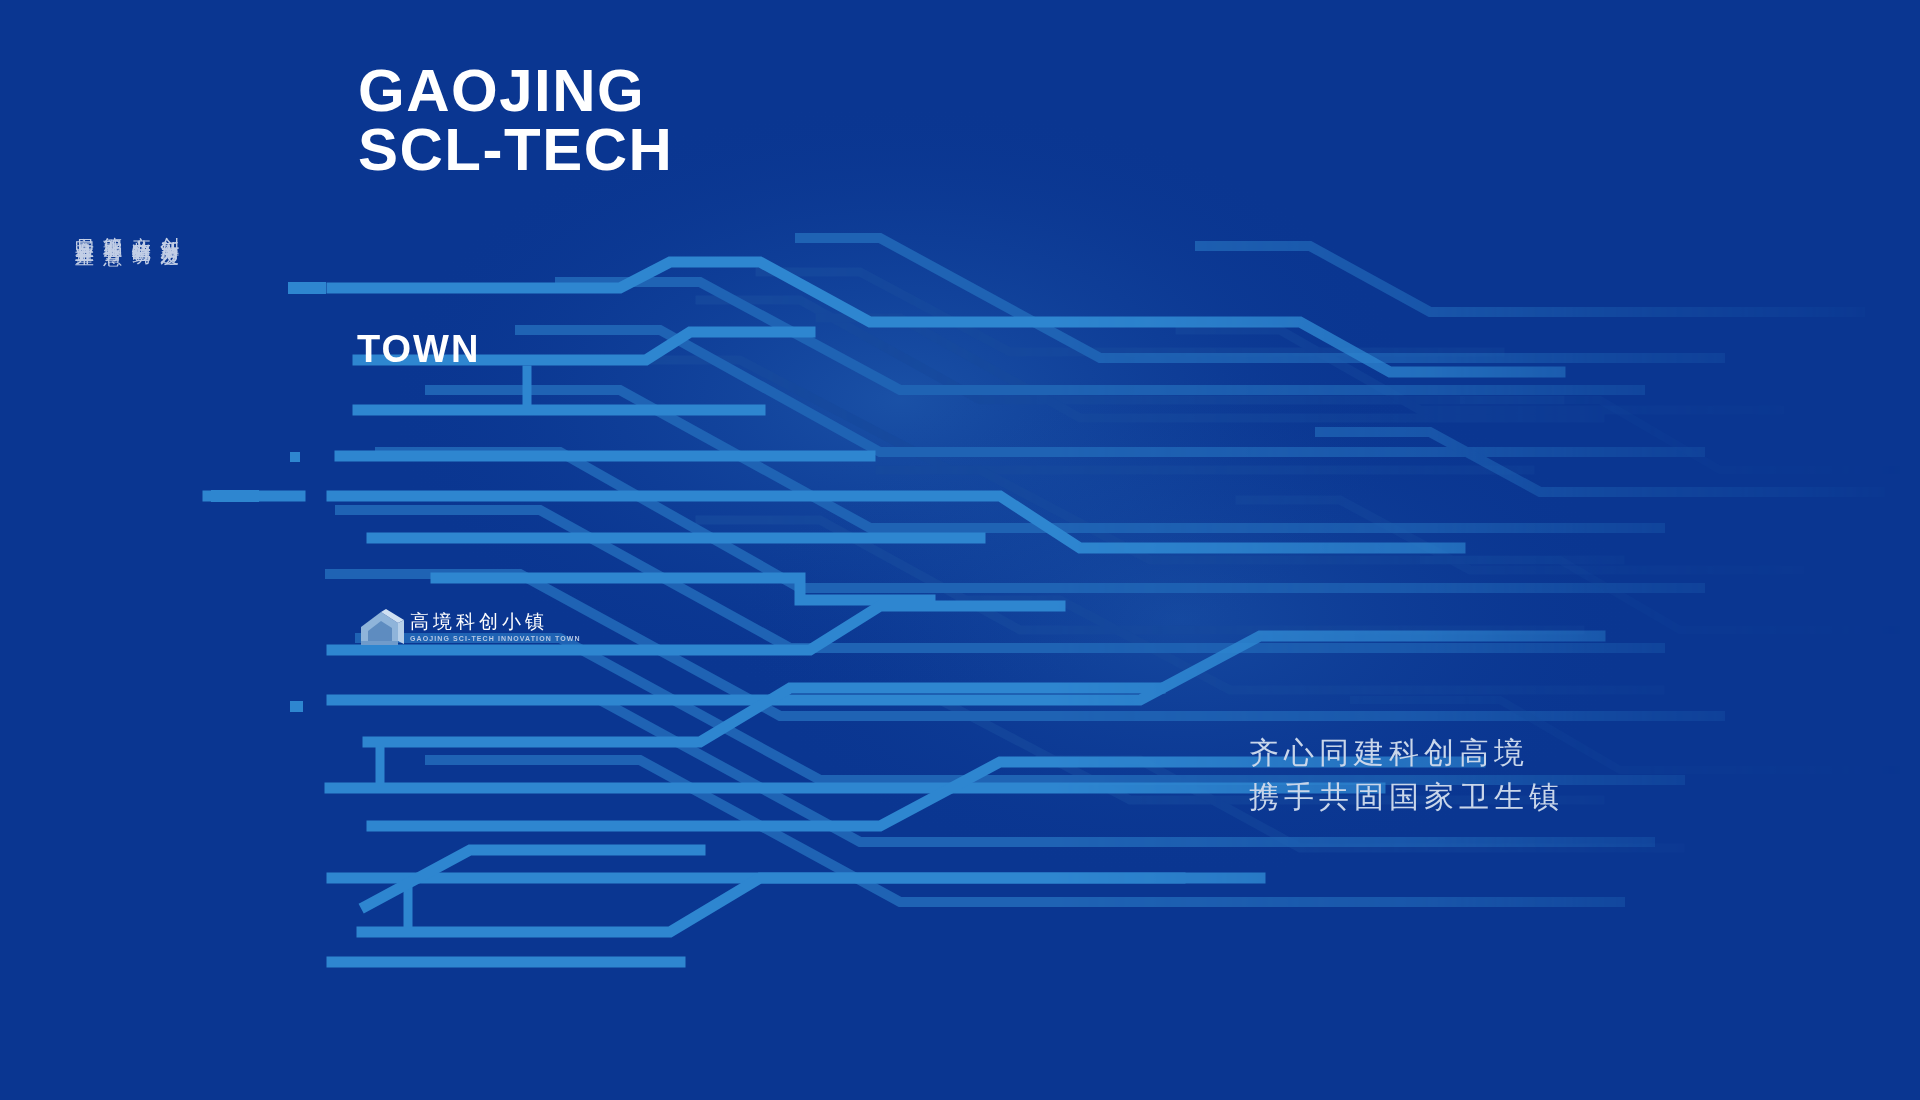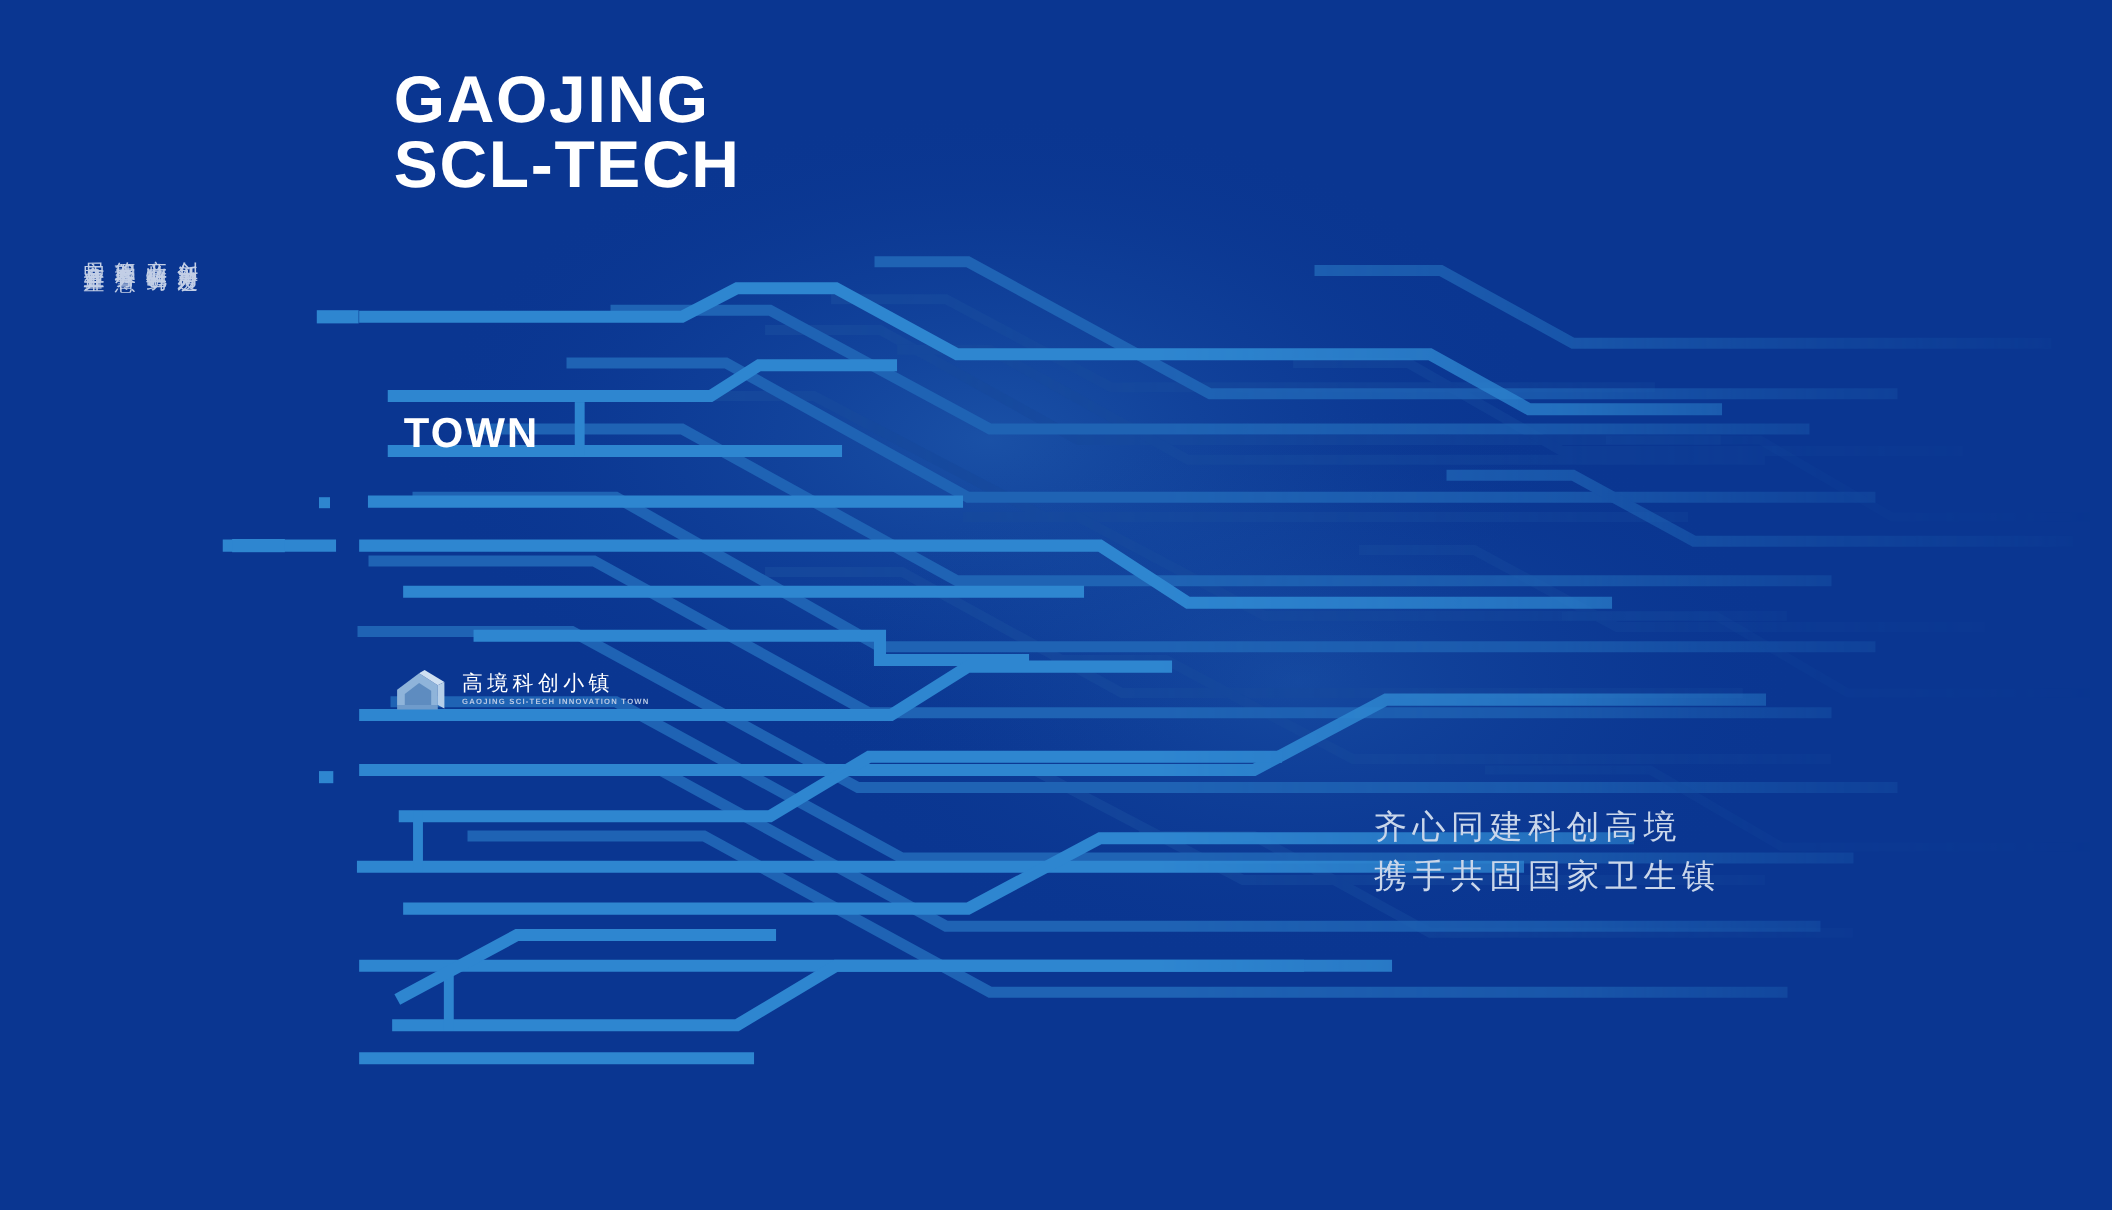--- a/index.html
+++ b/index.html
@@ -34,27 +34,26 @@
     font-weight: 700;
     letter-spacing: 1.5px;
     line-height: 0.98;
     font-size: 60px;
     text-transform: uppercase;
   }
   #headline .hl-line { display: block; white-space: nowrap; }
 
   #town-word {
     position: absolute;
-    left: 367px;
+    left: 357px;
     top: 328px;
     color: #ffffff;
     font-weight: 700;
     font-size: 38px;
     letter-spacing: 2px;
-    margin-top: 45px;
   }
 
   
   #vertical-slogan {
     position: absolute;
     left: 74px;
     top: 222px;
     display: flex;
     flex-direction: row-reverse;
     gap: 6px;
@@ -84,21 +83,20 @@
   }
   #bottom-slogan div { white-space: nowrap; }
 
   
   #logo {
     position: absolute;
     left: 358px;
     top: 607px;
     display: flex;
     align-items: center;
-    gap: 10px;
   }
   #logo .logo-mark {
     width: 52px;
     height: 40px;
     flex: none;
   }
   #logo .logo-text { line-height: 1; }
   #logo .logo-cn {
     color: #ffffff;
     font-size: 19px;

